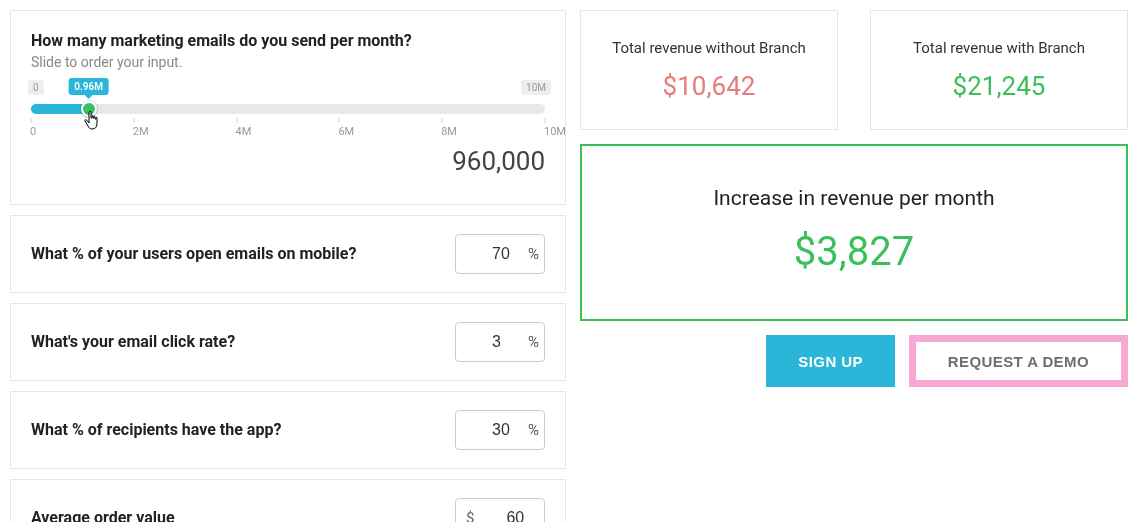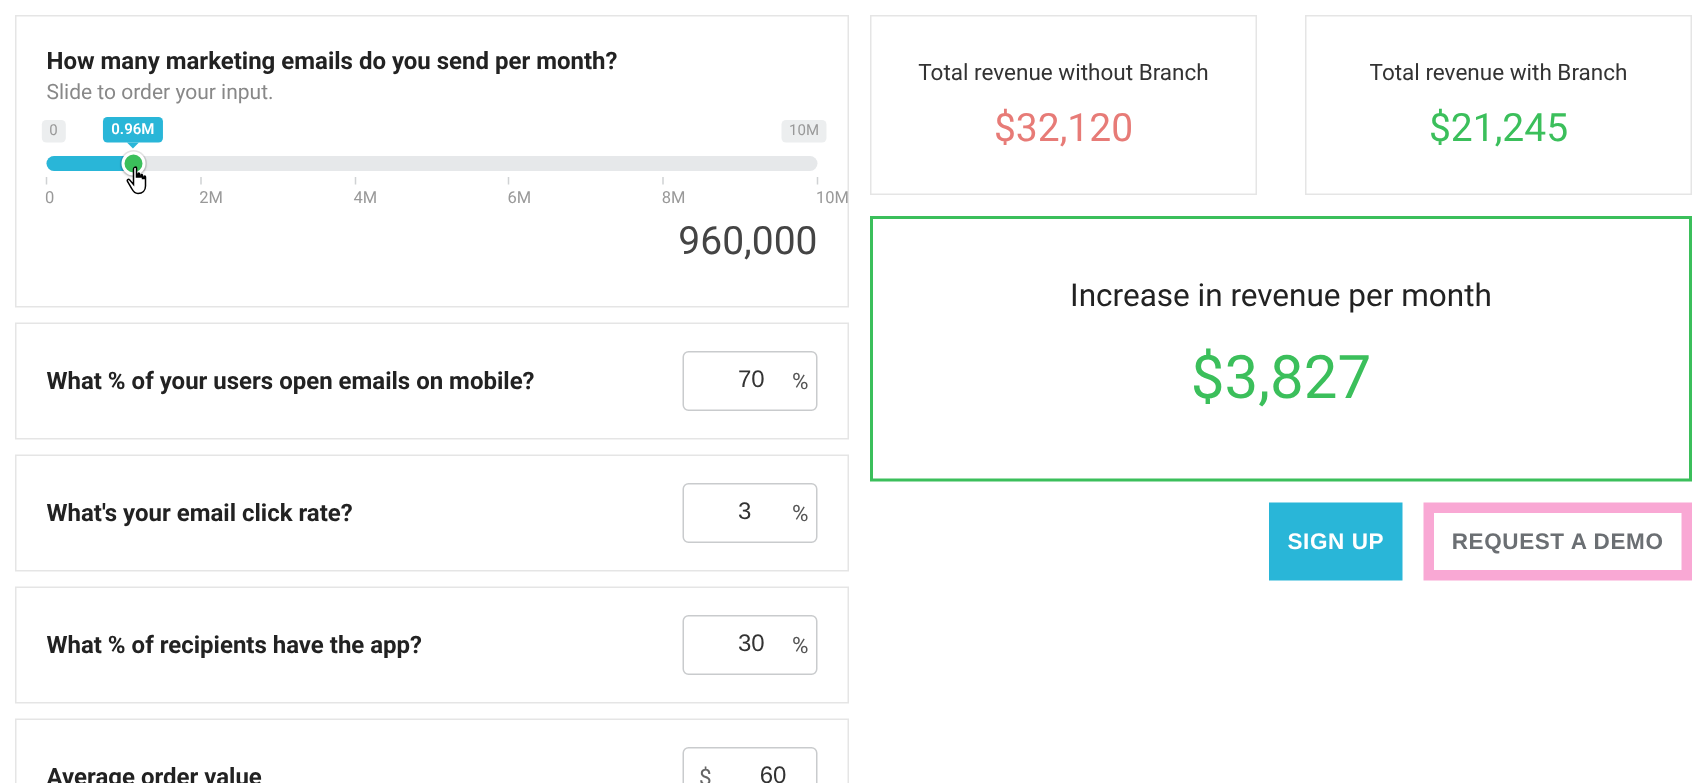--- a/index.html
+++ b/index.html
@@ -211,21 +211,21 @@
     color: #3bbf5b;
     font-weight: 400;
   }
   .cta-row {
     display: flex;
     justify-content: flex-end;
     gap: 14px;
   }
   .btn {
     height: 52px;
-    padding: 0 12px;
+    padding: 0 32px;
     font-size: 15px;
     font-weight: 700;
     letter-spacing: 0.4px;
     border: none;
     cursor: pointer;
     display: inline-flex;
     align-items: center;
     justify-content: center;
   }
   .btn-primary {
@@ -324,21 +324,21 @@
         <span class="unit">$</span>
       </div>
     </div>
 
   </div>
 
   <div class="right-col">
     <div class="top-metrics">
       <div class="metric-card">
         <div class="metric-title">Total revenue without Branch</div>
-        <div class="metric-val red">$32,120</div>
+        <div class="metric-val red">$10,642</div>
       </div>
       <div class="metric-card">
         <div class="metric-title">Total revenue with Branch</div>
         <div class="metric-val green">$21,245</div>
       </div>
     </div>
 
     <div class="big-card">
       <div class="big-title">Increase in revenue per month</div>
       <div class="big-val">$3,827</div>

